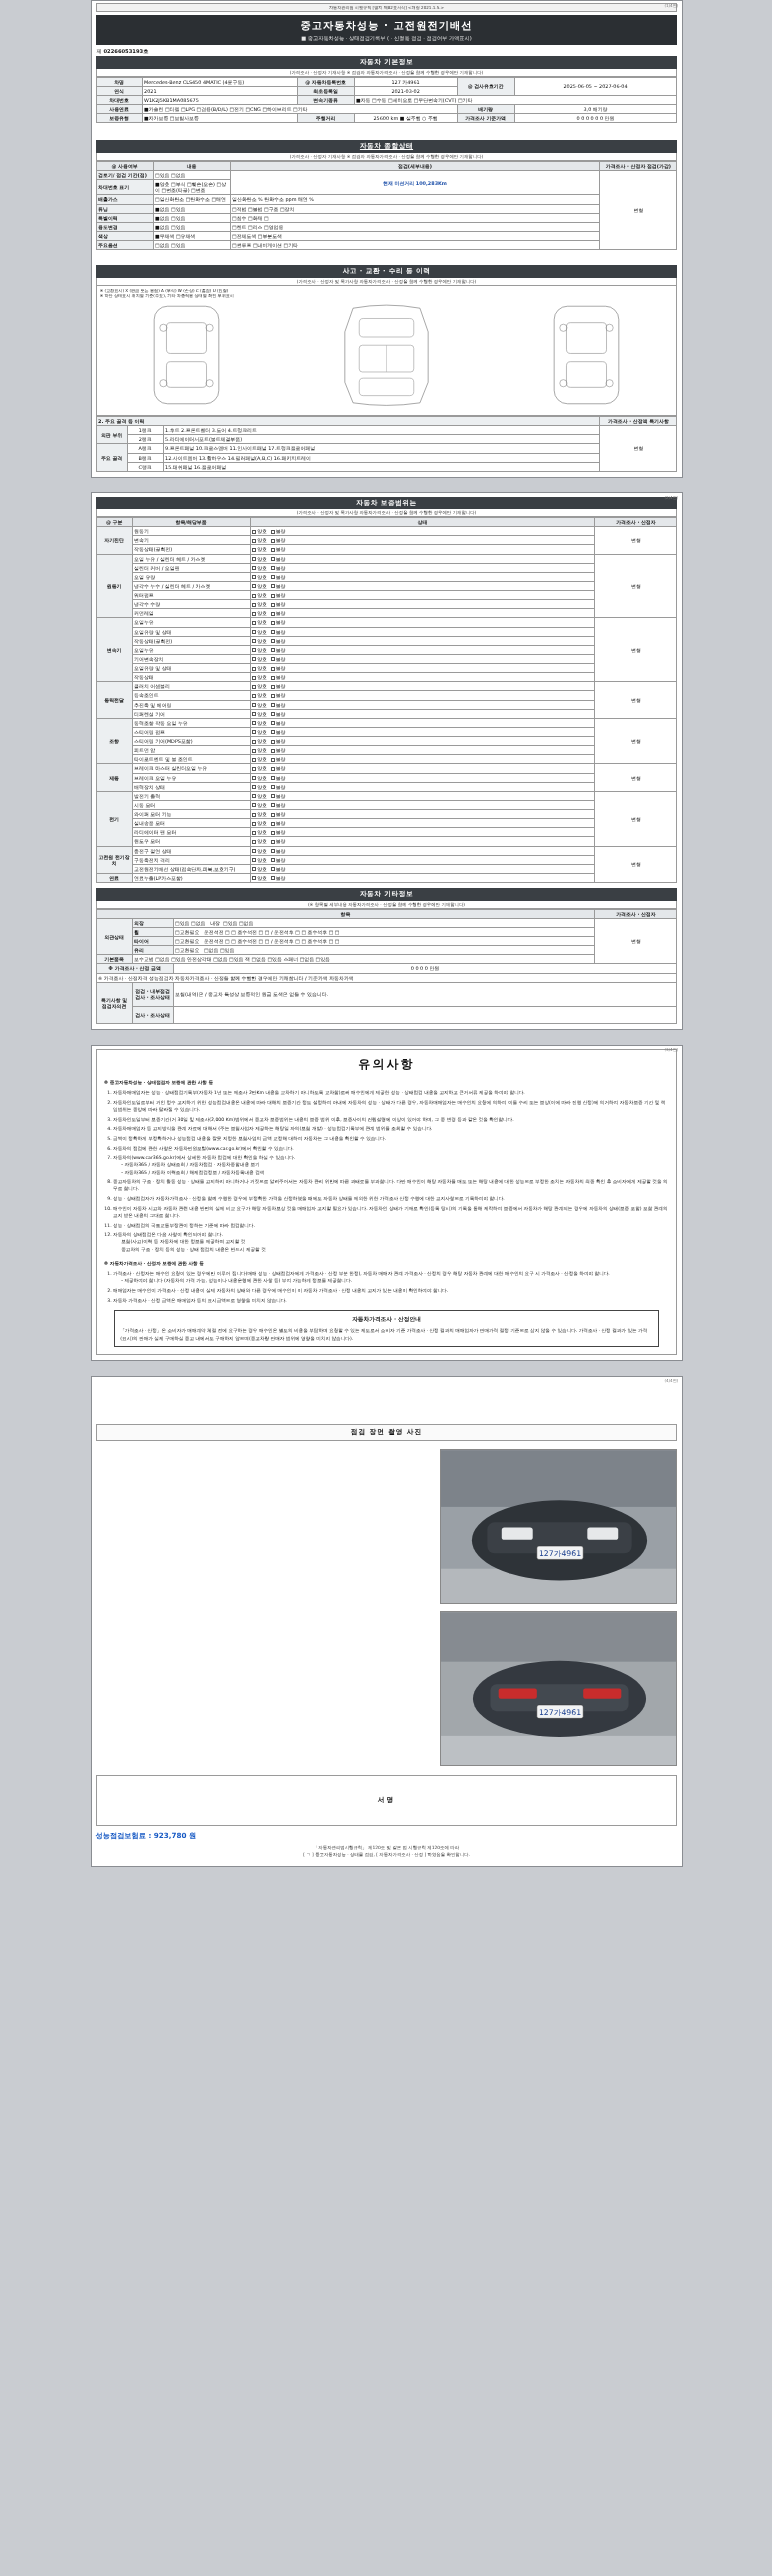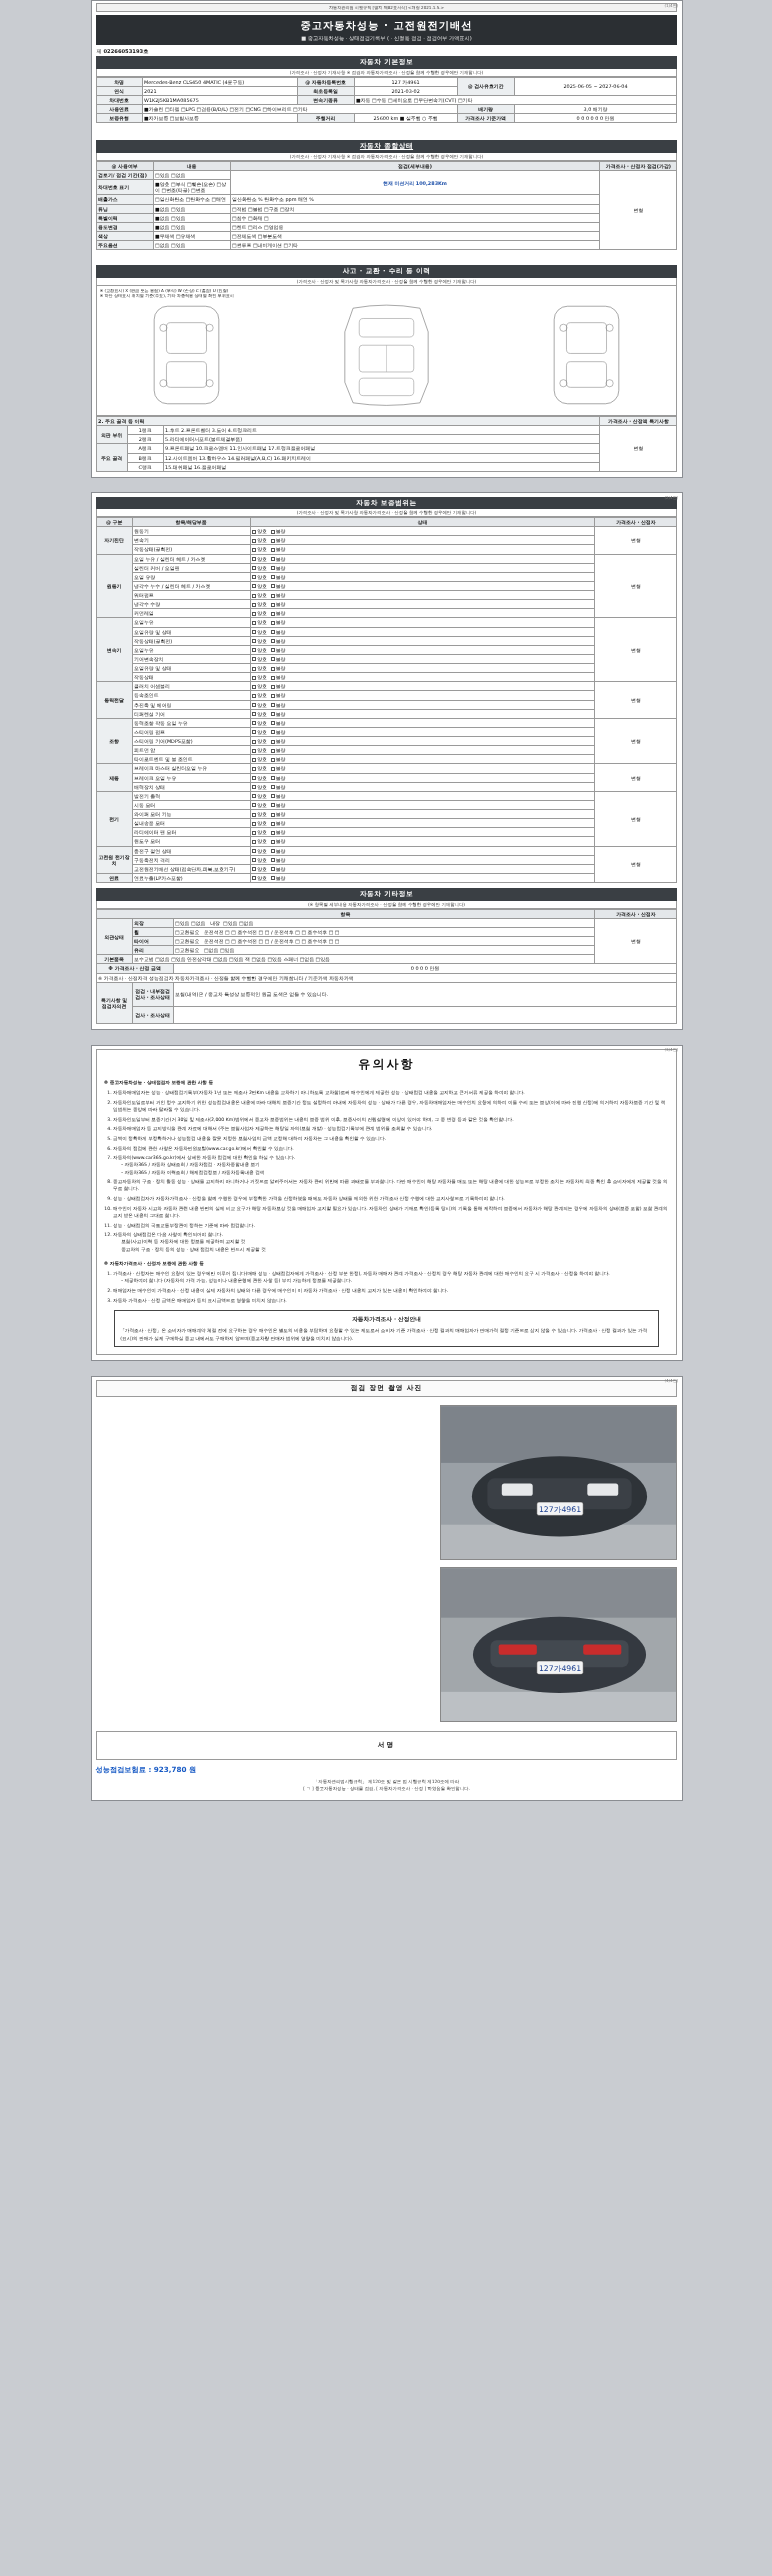--- a/index.html
+++ b/index.html
@@ -127,35 +127,36 @@
   }
   .callout .ttl { text-align:center; font-weight:bold; font-size:5.7px; margin-bottom:3.1px; }
   .photo-title {
     border:0.5px solid #9a9a9a;
     text-align:center;
     font-size:6.7px;
     font-weight:bold;
     padding:3.1px 0;
     background:#fafafa;
     letter-spacing:1px;
+    margin-top:44px;
   }
   .photos { display:flex; flex-direction:column; align-items:flex-end; gap:7.2px; padding:8.2px 0; }
   .photo {
     width:237px; height:155px;
     border:0.5px solid #888;
     position:relative;
     overflow:hidden;
     background:linear-gradient(#b9bcc0,#8f9296);
   }
   .sign-title {
     border:0.5px solid #9a9a9a;
     text-align:center;
     font-size:6.7px;
     font-weight:bold;
-    padding:9px 0;
+    padding:20px 0;
     letter-spacing:2.1px;
   }
   .fee-row {
     font-size:7.2px;
     font-weight:bold;
     color:#1659c4;
     padding:5.2px 0 3.1px 0;
   }
   .foot-note { text-align:center; font-size:4.4px; color:#333; line-height:1.6; padding-bottom:3.1px;}
   .insp-head td { background:#e4e7ea; font-weight:bold; text-align:center; font-size:4.9px; }

